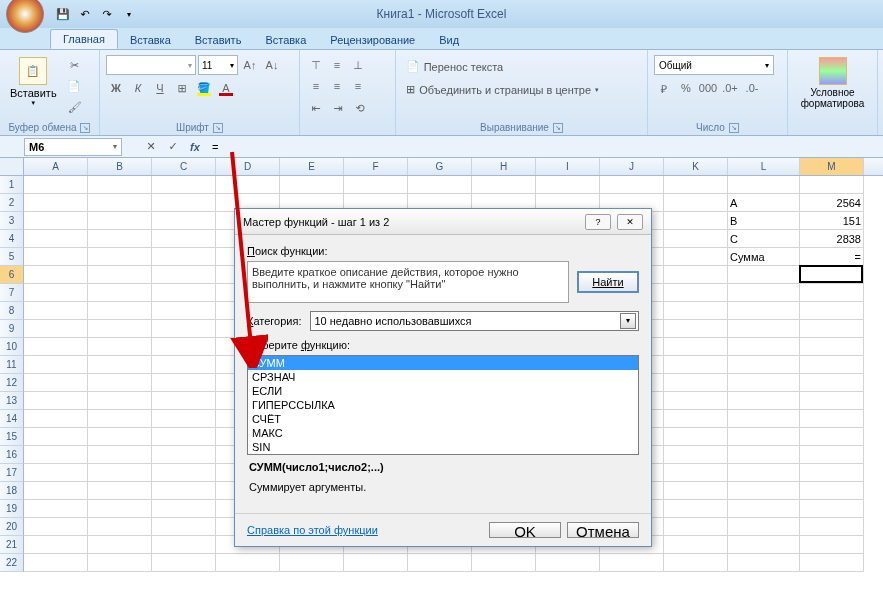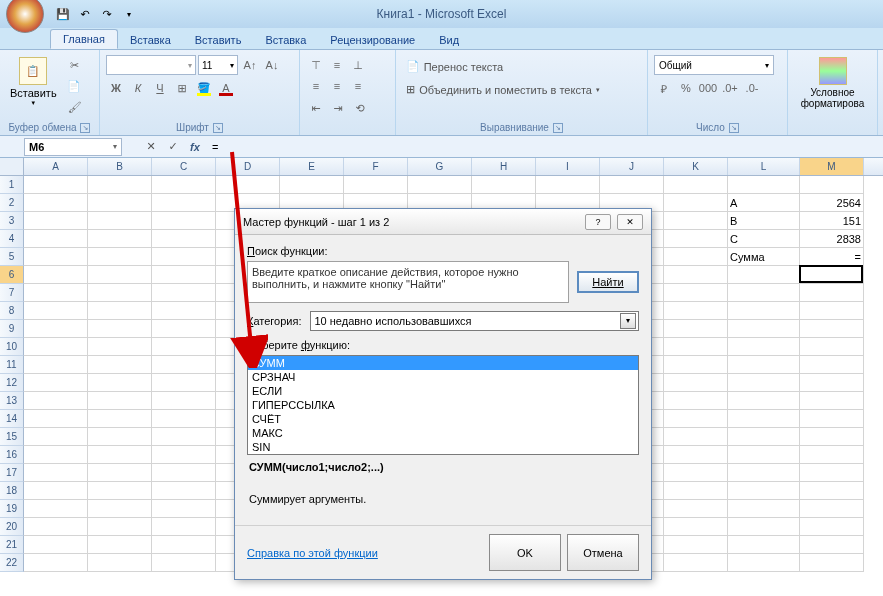--- a/index.html
+++ b/index.html
@@ -68,25 +68,25 @@
 .dlg-label { margin-bottom: 4px; }
 .dlg-row { display: flex; align-items: center; gap: 8px; margin-bottom: 8px; }
 .search-box { flex: 1; height: 42px; border: 1px solid #a0a0a0; background: #fff; padding: 4px; font-size: 11px; color: #333; }
 .find-btn { width: 62px; height: 22px; border: 2px solid #5b8bc0; background: linear-gradient(#fff,#e0e8f0); cursor: pointer; font-size: 11px; }
 .cat-select { flex: 1; height: 20px; border: 1px solid #7a7a7a; background: #fff; display: flex; align-items: center; justify-content: space-between; padding: 0 2px 0 4px; font-size: 11px; }
 .cat-dd { width: 16px; height: 16px; border: 1px solid #7a7a7a; background: linear-gradient(#fff,#ddd); text-align: center; font-size: 8px; line-height: 14px; }
 .func-list { height: 100px; border: 1px solid #7a7a7a; background: #fff; overflow-y: scroll; }
 .func-item { padding: 0 4px; height: 14px; line-height: 14px; cursor: pointer; font-size: 11px; }
 .func-item.selected { background: #3399ff; color: #fff; }
 .func-desc { padding: 6px 2px 14px; }
-.func-sig { font-weight: bold; margin-bottom: 20px; }
+.func-sig { font-weight: bold; margin-bottom: 8px; }
 .help-link { color: #0066cc; text-decoration: underline; cursor: pointer; font-size: 11px; }
 .dlg-footer { display: flex; justify-content: space-between; align-items: center; padding: 8px 12px; border-top: 1px solid #d0d0d0; }
 .dlg-footer-btns { display: flex; gap: 6px; }
-.dlg-btn { width: 72px; height: 37px; border: 1px solid #8a8a8a; background: linear-gradient(#fff,#e4e4e4); cursor: pointer; font-size: 11px; }
+.dlg-btn { width: 72px; height: 16px; border: 1px solid #8a8a8a; background: linear-gradient(#fff,#e4e4e4); cursor: pointer; font-size: 15px; }
 
 
 .red-arrow { position: absolute; left: 228px; top: 148px; pointer-events: none; z-index: 5; }
 
 .u { text-decoration: underline; }
 </style>
 </head>
 <body>
 
 <div class="titlebar">
@@ -181,21 +181,21 @@
     <div class="ribbon-group-label"></div>
   </div>
   <div class="ribbon-group" style="width:252px;">
     <div class="ribbon-group-body" style="flex-direction:column;gap:6px;padding-top:6px;">
       <div class="wide-btn">
           <span>📄</span>
           <span>Перенос текста</span>
         </div>
       <div class="wide-btn">
           <span>⊞</span>
-          <span>Объединить и поместить в текста</span>
+          <span>Объединить и страницы в центре</span>
           <span style="font-size:7px;">▾</span>
         </div>
     </div>
     <div class="ribbon-group-label">
         <span>Выравнивание</span>
         <span class="rg-dialog">↘</span>
       </div>
   </div>
   <div class="ribbon-group" style="width:140px;">
     <div class="ribbon-group-body" style="flex-direction:column;gap:3px;">

